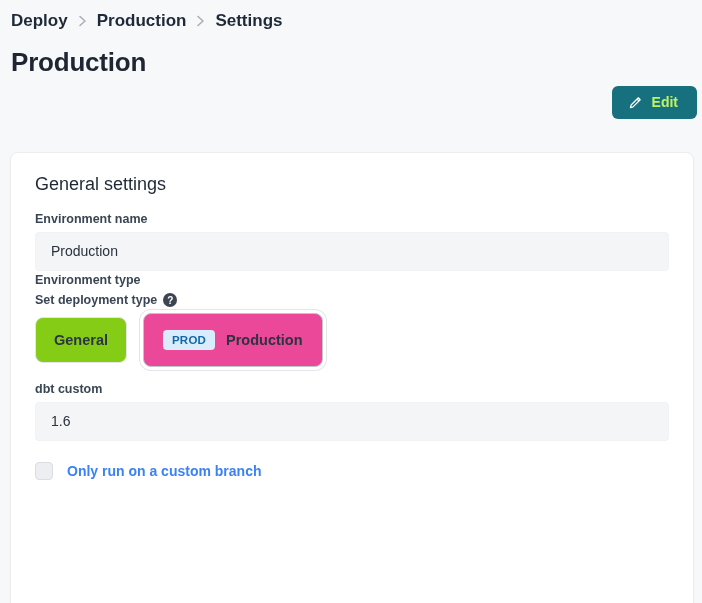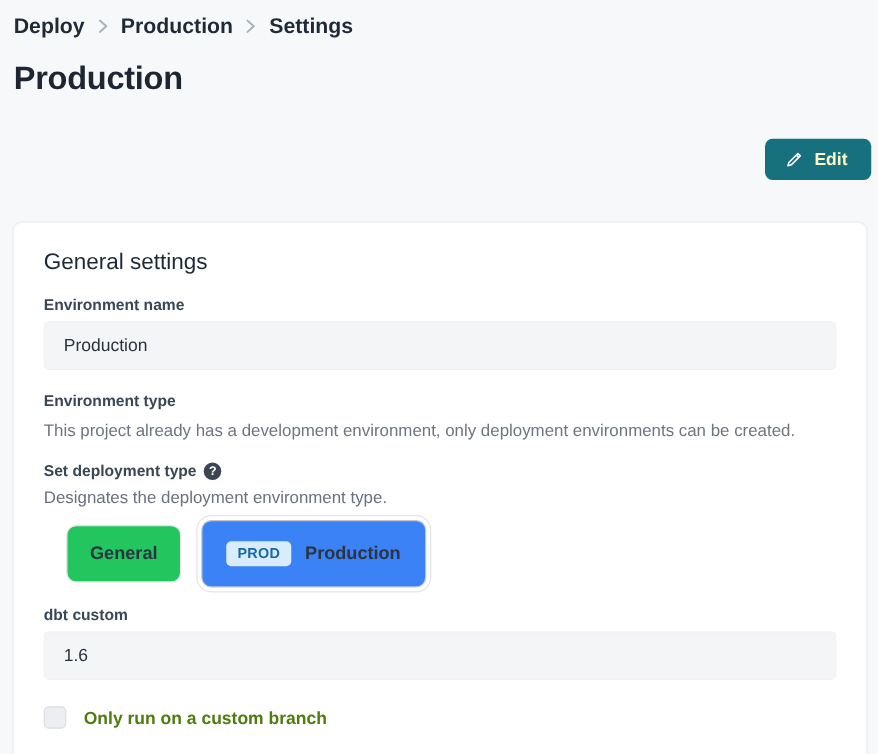--- a/index.html
+++ b/index.html
@@ -20,43 +20,42 @@
   
   .page-title {
     margin: 16px 0 0 11px;
     font-size: 26px; font-weight: 700; color: #1e2633;
     letter-spacing: -0.2px;
   }
   
   .toolbar { display: flex; justify-content: flex-end; margin: 8px 5px 0 0; }
   .edit-btn {
     display: inline-flex; align-items: center; gap: 9px;
-    background: #17707e; color: #fef9c3;
+    background: #17707e; color: #bef264;
     border: none; border-radius: 6px;
     padding: 8px 19px 9px 16px;
     font-family: "Liberation Sans", sans-serif;
     font-size: 14px; font-weight: 700;
     cursor: pointer;
-    margin-top: 25px;
   }
   
   .card {
     margin: 33px 8px 0 10px;
     background: #ffffff;
     border: 1px solid #ededf0;
     border-radius: 8px;
     box-shadow: 0 1px 2px rgba(20,30,40,0.03);
     padding: 21px 24px 40px 24px;
     min-height: 520px;
   }
   .card-heading {
     font-size: 18px; font-weight: 400; color: #1e2936;
     margin-bottom: 17px;
   }
-  .field { margin-bottom: 18px; }
+  .field { margin-bottom: 2px; }
   .field-label {
     display: flex; align-items: center; gap: 6px;
     font-size: 12.5px; font-weight: 700; color: #3a4654;
     margin-bottom: 6px;
   }
   .text-input {
     display: block; width: 100%;
     background: #f4f5f7;
     border: 1px solid #f1f2f4;
     border-radius: 4px;
@@ -77,31 +76,30 @@
     cursor: pointer;
   }
   .field-desc {
     font-size: 13.5px; color: #697180;
     margin: 2px 0 11px 0;
   }
   
   .toggle-row { display: flex; align-items: center; gap: 13px; margin-bottom: 15px; }
   .toggle-btn {
     display: inline-flex; align-items: center; gap: 11px;
-    background: #22c55e;
+    background: #84cc16;
     border: 1px solid #e3e5e9;
     border-radius: 8px;
     padding: 14px 18px;
     font-family: "Liberation Sans", sans-serif;
     font-size: 14.5px; font-weight: 700; color: #2b3440;
     cursor: pointer;
-    margin-left: 18px;
   }
   .toggle-btn.selected {
-    background: #3b82f6;
+    background: #ec4899;
     border: 1px solid #bfc5cc;
     box-shadow: 0 0 0 3px #ffffff, 0 0 0 4px #e2e5e9;
     padding: 16px 19px;
     margin-left: 3px;
   }
   .env-badge {
     display: inline-block;
     background: #d8ecfc; color: #1568a8;
     border-radius: 4px;
     padding: 4px 9px;
@@ -115,21 +113,21 @@
   }
   .checkbox {
     width: 18px; height: 18px;
     background: #eceef1;
     border: 1px solid #dadde1;
     border-radius: 4px;
     cursor: pointer;
     flex: 0 0 auto;
   }
   .checkbox-label {
-    font-size: 14px; font-weight: 700; color: #4d7c0f;
+    font-size: 14px; font-weight: 700; color: #3b82f6;
     cursor: pointer;
   }
 </style>
 </head>
 <body>
 
 <nav class="breadcrumb">
   <span class="crumb">Deploy</span>
   <span class="sep">
     <svg width="9" height="12" viewBox="0 0 9 12">
@@ -162,29 +160,27 @@
 <section class="card">
   <h2 class="card-heading">General settings</h2>
 
   <div class="field">
     <div class="field-label">Environment name</div>
     <input class="text-input" type="text" readonly="" value="Production" style="">
   </div>
 
   <div class="field">
     <div class="field-label">Environment type</div>
-    <div class="helper-text">This project already has a development environment, only deployment environments can be created.</div>
   </div>
 
   <div class="field" style="margin-bottom:15px;">
     <div class="field-label">
       <span>Set deployment type</span>
       <span class="help-icon">?</span>
     </div>
-    <div class="field-desc">Designates the deployment environment type.</div>
     <div class="toggle-row">
       <button class="toggle-btn">
         <span>General</span>
       </button>
       <button class="toggle-btn selected">
         <span class="env-badge">PROD</span>
         <span>Production</span>
       </button>
     </div>
   </div>

